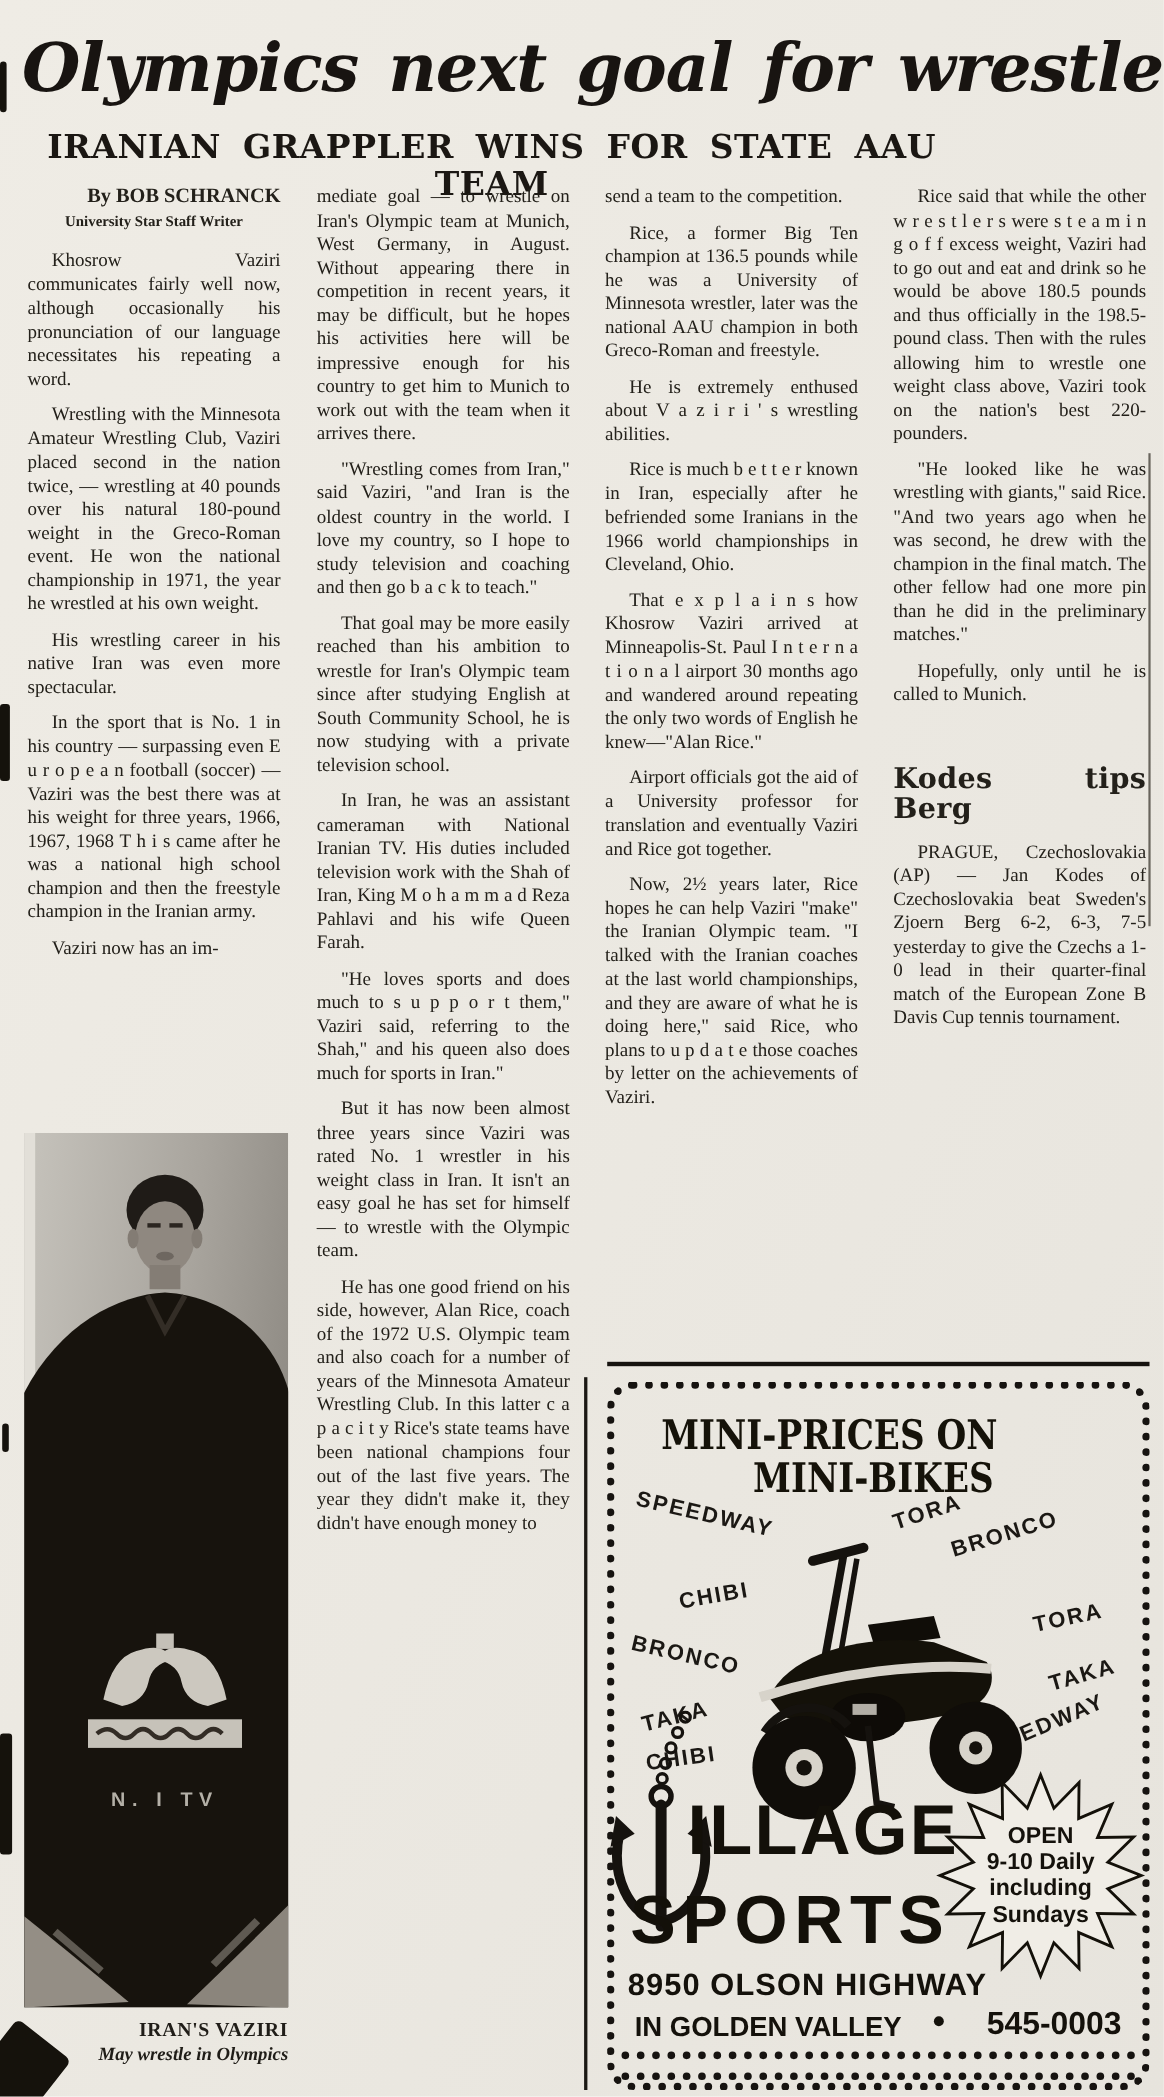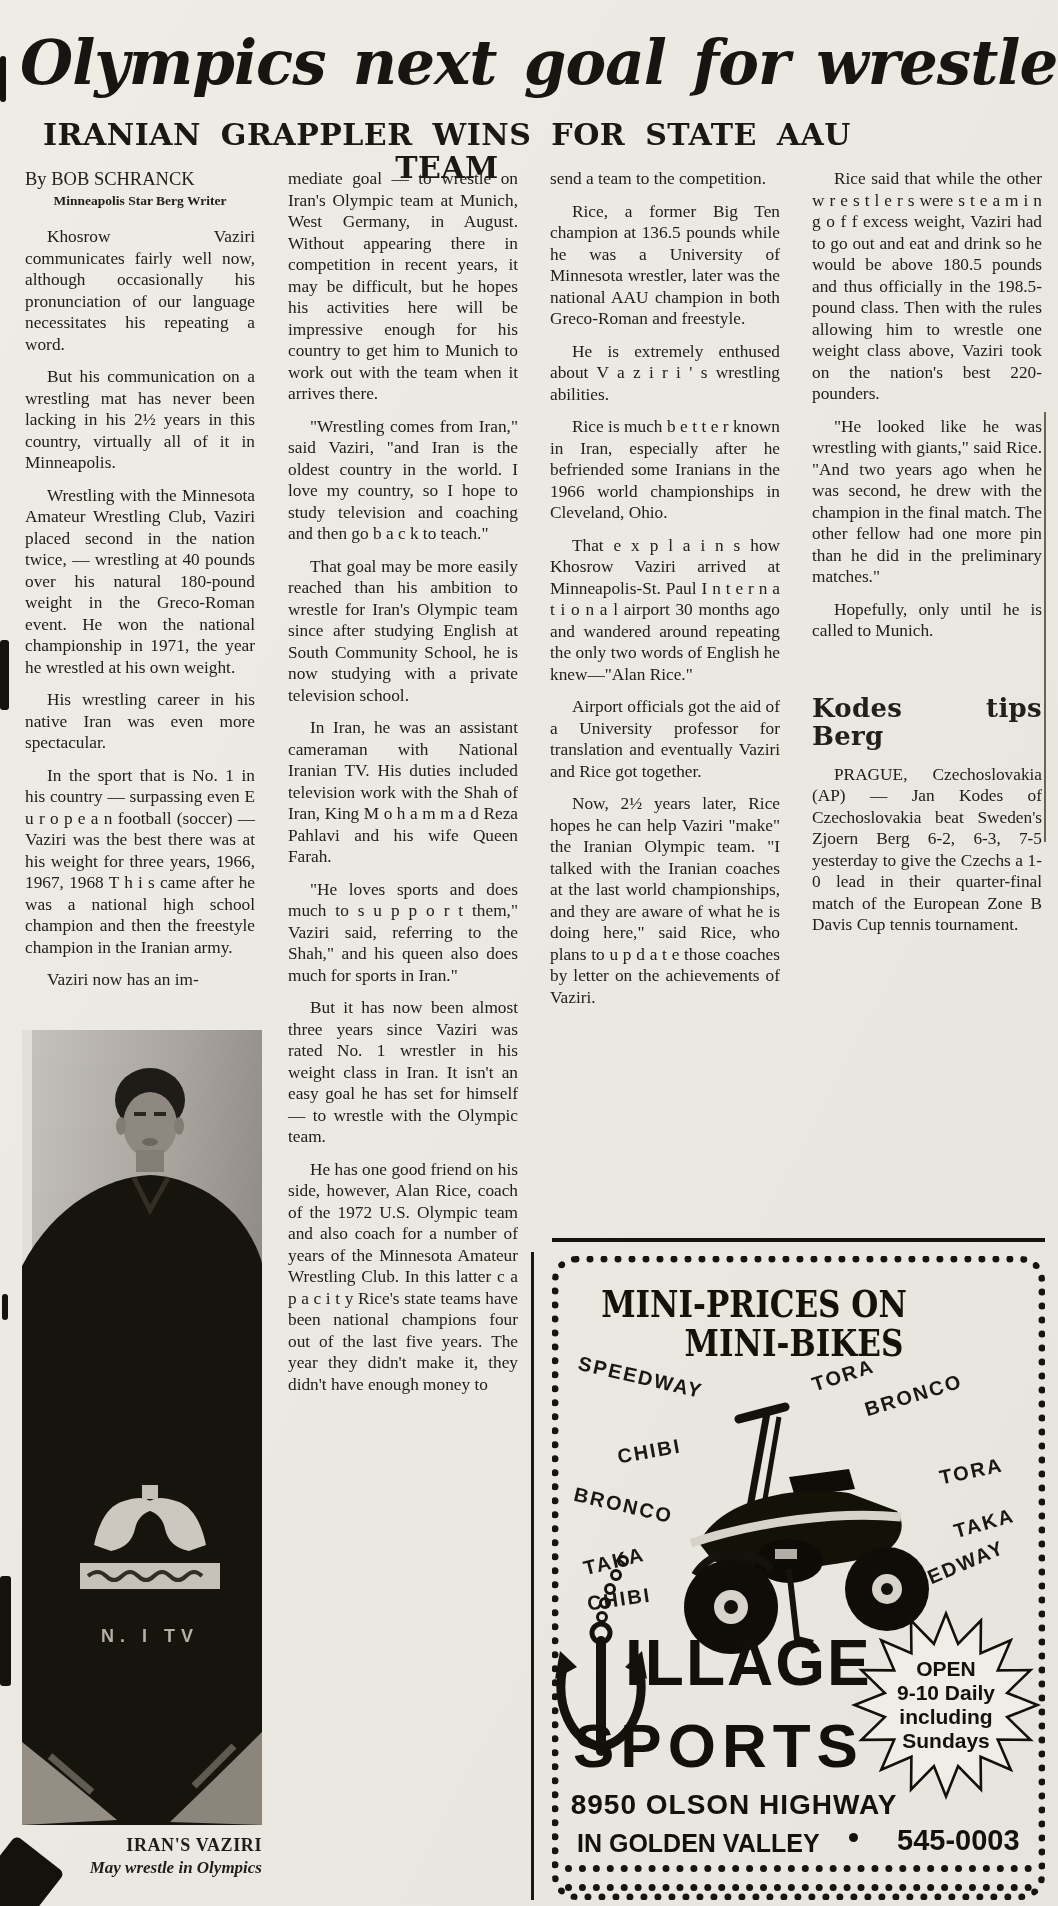--- a/index.html
+++ b/index.html
@@ -14,21 +14,21 @@
            font:700 30px/1.1 "DejaVu Serif",serif;letter-spacing:.5px;word-spacing:9px;color:#1b1713;}
   
   .col{position:absolute;width:230px;font-size:17.3px;line-height:21.5px;
        text-align:justify;hyphens:auto;-webkit-hyphens:auto;color:#23201a;}
   .col p{margin:0 0 11px;text-indent:22px;}
   .col p.cont{text-indent:0;}
   .c1{left:25px;top:168px;}
   .c2{left:288px;top:168px;}
   .c3{left:550px;top:168px;}
   .c4{left:812px;top:168px;}
-  .byline{text-align:left;font-weight:400;font-size:18.5px;line-height:22px;margin:0 0 2px;}
+  .byline{text-align:right;font-weight:700;font-size:18.5px;line-height:22px;margin:0 0 2px;}
   .byline2{text-align:center;font-weight:700;font-size:13.5px;line-height:18px;margin:0 0 16px;}
   .kodes-h{font:700 26px/1.1 "DejaVu Serif",serif;margin:52px 0 13px;letter-spacing:.3px;}
   
   .photo{left:22px;top:1030px;width:240px;height:795px;}
   .caption{left:12px;top:1833px;width:250px;text-align:right;}
   .cap1{font:700 18px/24px "Liberation Serif",serif;letter-spacing:.6px;}
   .cap2{font:italic 700 17px/22px "Liberation Serif",serif;}
   
   .rule-h{left:552px;top:1238px;width:493px;height:4px;background:#16130f;}
   .rule-v{left:531px;top:1252px;width:3px;height:648px;background:#1b1813;}
@@ -63,23 +63,22 @@
   .smudge{background:#15120c;border-radius:3px;}
 </style>
 </head>
 <body>
 
 <div class="abs headline">Olympics next goal for wrestler</div>
 <div class="abs subhead">IRANIAN GRAPPLER WINS FOR STATE AAU TEAM</div>
 
 <div class="col c1">
   <div class="byline">By BOB SCHRANCK</div>
-  <div class="byline2">Minneapolis Star Berg Writer</div>
+  <div class="byline2">University Star Staff Writer</div>
   <p>Khosrow Vaziri communicates fairly well now, although occasionally his pronunciation of our language necessitates his repeating a word.</p>
-  <p>But his communication on a wrestling mat has never been lacking in his 2½ years in this country, virtually all of it in Minneapolis.</p>
   <p>Wrestling with the Minnesota Amateur Wrestling Club, Vaziri placed second in the nation twice, — wrestling at 40 pounds over his natural 180-pound weight in the Greco-Roman event. He won the national championship in 1971, the year he wrestled at his own weight.</p>
   <p>His wrestling career in his native Iran was even more spectacular.</p>
   <p>In the sport that is No. 1 in his country — surpassing even E u r o p e a n football (soccer) — Vaziri was the best there was at his weight for three years, 1966, 1967, 1968 T h i s came after he was a national high school champion and then the freestyle champion in the Iranian army.</p>
   <p>Vaziri now has an im-</p>
 </div>
 
 <div class="col c2">
   <p class="cont">mediate goal — to wrestle on Iran's Olympic team at Munich, West Germany, in August. Without appearing there in competition in recent years, it may be difficult, but he hopes his activities here will be impressive enough for his country to get him to Munich to work out with the team when it arrives there.</p>
   <p>"Wrestling comes from Iran," said Vaziri, "and Iran is the oldest country in the world. I love my country, so I hope to study television and coaching and then go b a c k to teach."</p>
   <p>That goal may be more easily reached than his ambition to wrestle for Iran's Olympic team since after studying English at South Community School, he is now studying with a private television school.</p>

